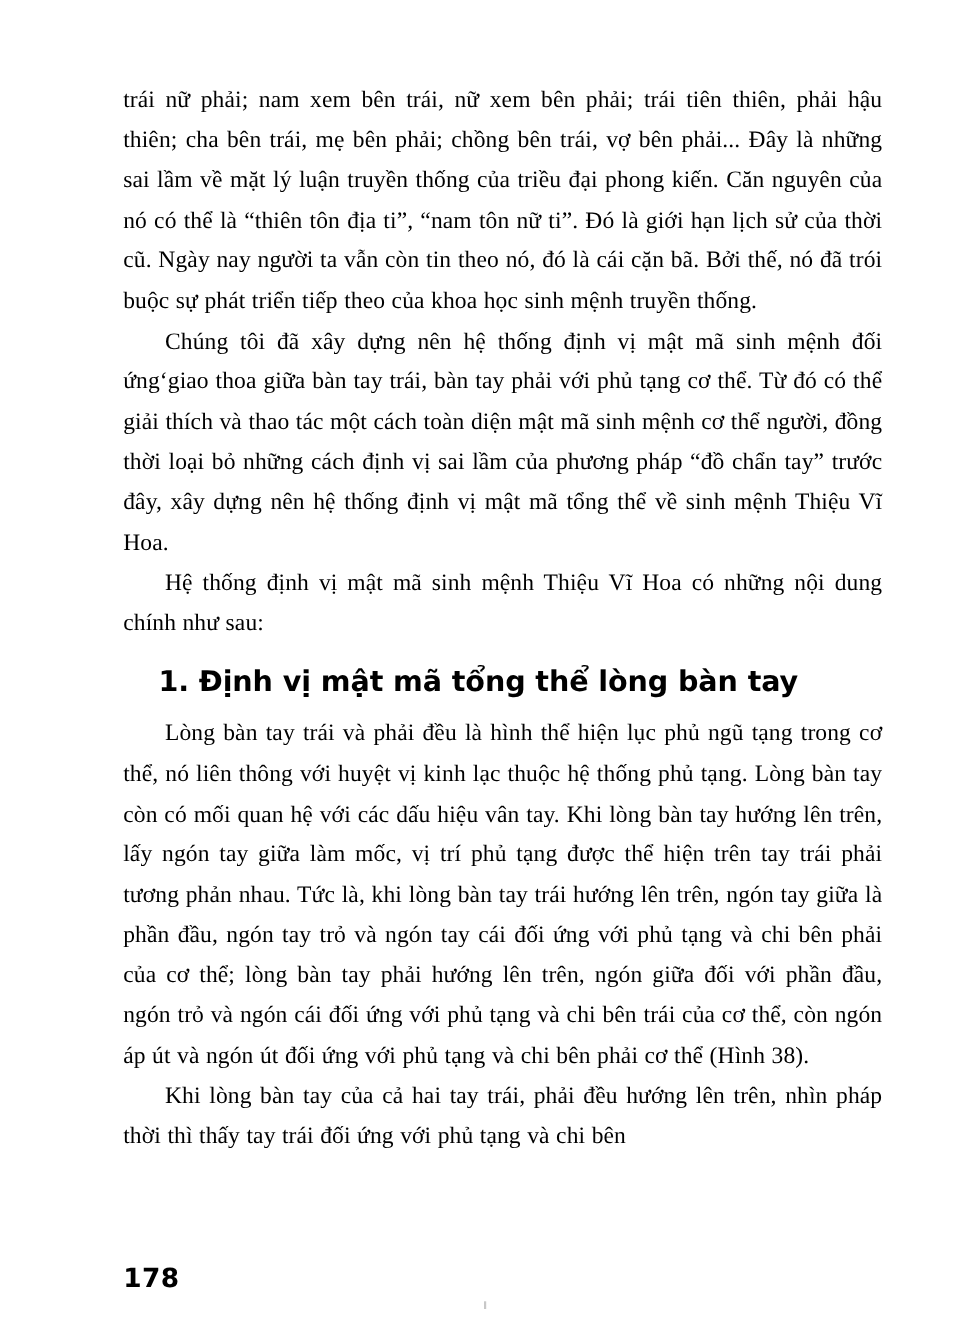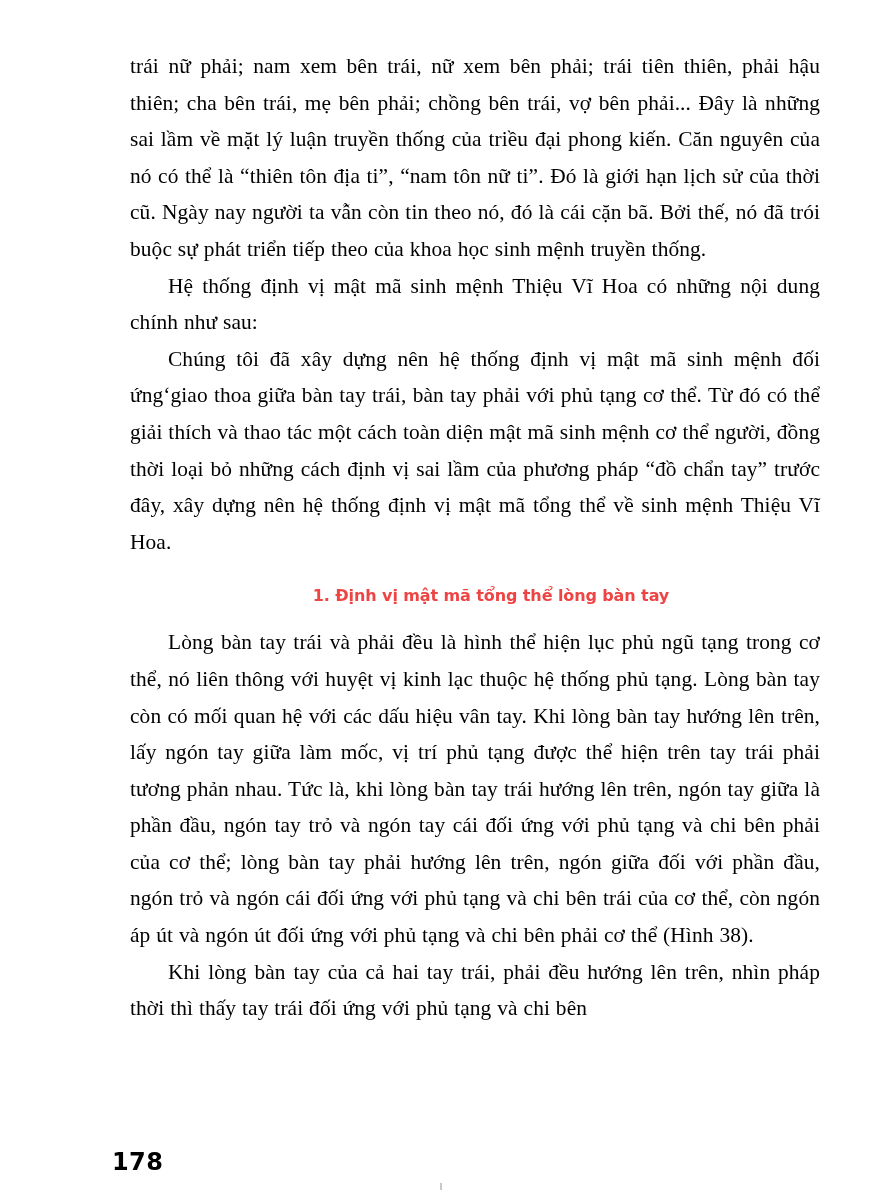--- a/index.html
+++ b/index.html
@@ -13,50 +13,48 @@
     width: 884px;
     height: 1200px;
     margin: 0 auto;
     background: #ffffff;
     overflow: hidden;
     box-sizing: border-box;
   }
   .content {
     position: absolute;
     left: 112px;
-    top: 48px;
+    top: 72px;
     width: 690px;
-    margin-left: 18px;
   }
   .para {
     font-family: "Liberation Serif", "DejaVu Serif", serif;
     font-size: 21.4px;
     line-height: 36.6px;
     color: #000000;
     text-align: justify;
     text-justify: inter-word;
     margin: 0 0 0 0;
     text-indent: 38px;
     hyphens: none;
     word-spacing: 0.02em;
     letter-spacing: 0.1px;
   }
   .para.no-indent {
     text-indent: 0;
   }
   .section-heading {
     font-family: "DejaVu Sans", "Liberation Sans", sans-serif;
-    font-size: 16px;
+    font-size: 26px;
     font-weight: bold;
-    color: #ef4444;
+    color: #000000;
     margin: 20px 0 12px 0;
     padding-left: 32px;
     line-height: 32px;
     letter-spacing: -0.1px;
-    text-align: center;
   }
   .page-number {
     position: absolute;
     left: 112px;
     top: 1148px;
     font-family: "DejaVu Sans", "Liberation Sans", sans-serif;
     font-size: 24px;
     font-weight: bold;
     color: #000000;
     letter-spacing: 0.4px;
@@ -72,23 +70,23 @@
 </style>
 </head>
 <body>
 
 <div class="page">
 
   <div class="content">
 
     <p class="para no-indent">trái nữ phải; nam xem bên trái, nữ xem bên phải; trái tiên thiên, phải hậu thiên; cha bên trái, mẹ bên phải; chồng bên trái, vợ bên phải... Đây là những sai lầm về mặt lý luận truyền thống của triều đại phong kiến. Căn nguyên của nó có thể là “thiên tôn địa ti”, “nam tôn nữ ti”. Đó là giới hạn lịch sử của thời cũ. Ngày nay người ta vẫn còn tin theo nó, đó là cái cặn bã. Bởi thế, nó đã trói buộc sự phát triển tiếp theo của khoa học sinh mệnh truyền thống.</p>
 
+    <p class="para">Chúng tôi đã xây dựng nên hệ thống định vị mật mã sinh mệnh đối ứng‘giao thoa giữa bàn tay trái, bàn tay phải với phủ tạng cơ thể. Từ đó có thể giải thích và thao tác một cách toàn diện mật mã sinh mệnh cơ thể người, đồng thời loại bỏ những cách định vị sai lầm của phương pháp “đồ chẩn tay” trước đây, xây dựng nên hệ thống định vị mật mã tổng thể về sinh mệnh Thiệu Vĩ Hoa.</p>
+
     <p class="para">Hệ thống định vị mật mã sinh mệnh Thiệu Vĩ Hoa có những nội dung chính như sau:</p>
-
-    <p class="para">Chúng tôi đã xây dựng nên hệ thống định vị mật mã sinh mệnh đối ứng‘giao thoa giữa bàn tay trái, bàn tay phải với phủ tạng cơ thể. Từ đó có thể giải thích và thao tác một cách toàn diện mật mã sinh mệnh cơ thể người, đồng thời loại bỏ những cách định vị sai lầm của phương pháp “đồ chẩn tay” trước đây, xây dựng nên hệ thống định vị mật mã tổng thể về sinh mệnh Thiệu Vĩ Hoa.</p>
 
     <h2 class="section-heading">1. Định vị mật mã tổng thể lòng bàn tay</h2>
 
     <p class="para">Lòng bàn tay trái và phải đều là hình thể hiện lục phủ ngũ tạng trong cơ thể, nó liên thông với huyệt vị kinh lạc thuộc hệ thống phủ tạng. Lòng bàn tay còn có mối quan hệ với các dấu hiệu vân tay. Khi lòng bàn tay hướng lên trên, lấy ngón tay giữa làm mốc, vị trí phủ tạng được thể hiện trên tay trái phải tương phản nhau. Tức là, khi lòng bàn tay trái hướng lên trên, ngón tay giữa là phần đầu, ngón tay trỏ và ngón tay cái đối ứng với phủ tạng và chi bên phải của cơ thể; lòng bàn tay phải hướng lên trên, ngón giữa đối với phần đầu, ngón trỏ và ngón cái đối ứng với phủ tạng và chi bên trái của cơ thể, còn ngón áp út và ngón út đối ứng với phủ tạng và chi bên phải cơ thể (Hình 38).</p>
 
 
     <p class="para">Khi lòng bàn tay của cả hai tay trái, phải đều hướng lên trên, nhìn pháp thời thì thấy tay trái đối ứng với phủ tạng và chi bên</p>
 
   </div>
 

